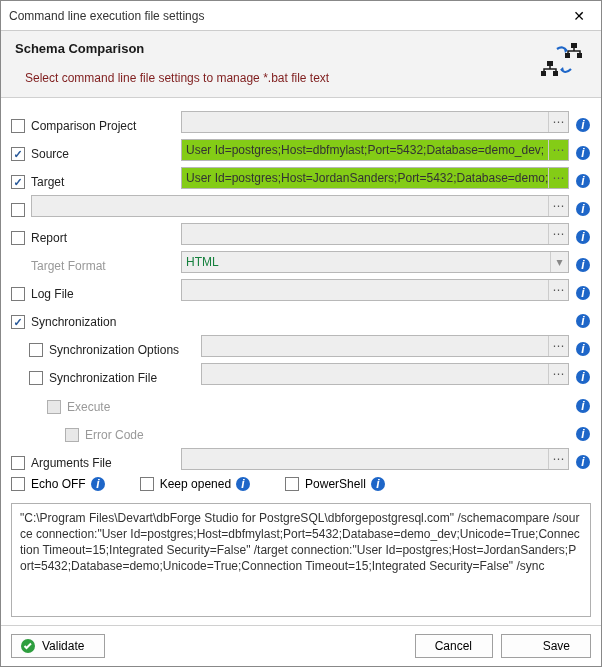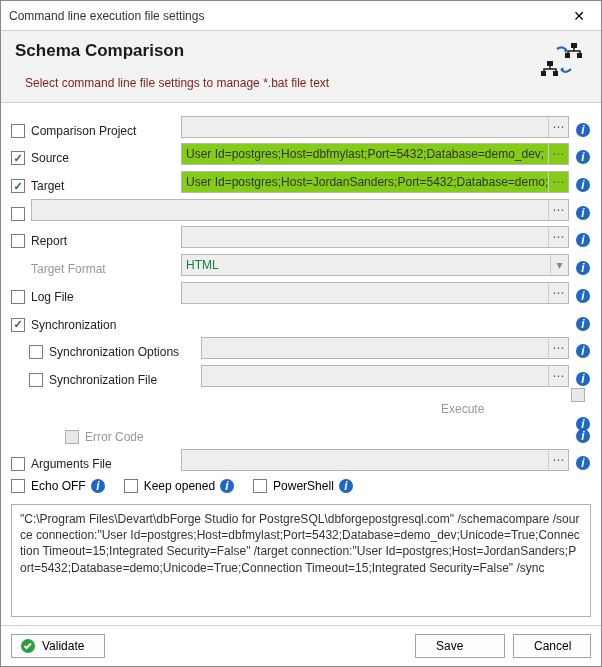--- a/index.html
+++ b/index.html
@@ -2,46 +2,46 @@
 <html><head>
 <meta charset="utf-8">
 <style>
 * { box-sizing: border-box; margin: 0; padding: 0; font-family: 'Segoe UI', Tahoma, sans-serif; font-size: 12px; }
 body { background: #fff; width: 602px; height: 667px; border: 1px solid #888; display: flex; flex-direction: column; }
 .titlebar { height: 30px; background: #fff; border-bottom: 1px solid #ccc; display: flex; align-items: center; padding: 0 8px; gap: 48px; }
 .titlebar .title { flex: 1; color: #333; }
 .titlebar .close { width: 28px; height: 28px; display: flex; align-items: center; justify-content: center; cursor: pointer; font-size: 14px; }
 .header { background: #f3f3f3; border-bottom: 1px solid #d0d0d0; padding: 10px 14px 12px 14px; display: flex; align-items: flex-start; }
 .header .hleft { flex: 1; }
-.header .hleft h2 { font-size: 17px; font-weight: 600; color: #1a1a1a; margin-bottom: 4px; }
+.header .hleft h2 { font-size: 13px; font-weight: 600; color: #1a1a1a; margin-bottom: 4px; }
 .header .hleft p { color: #7f1d1d; padding-left: 10px; margin-top: 15px; }
 .header .hicon { width: 48px; height: 38px; }
 .content { flex: 1; padding: 8px 10px; display: flex; flex-direction: column; gap: 1px; overflow: hidden;}
 .row { display: flex; align-items: flex-end; height: 28px; }
 .row.indent1 { padding-left: 18px; }
-.row.indent2 { padding-left: 36px; flex-direction: column; }
+.row.indent2 { padding-left: 36px; }
 .row.indent3 { padding-left: 54px; }
 .chk { width: 14px; height: 14px; border: 1px solid #7a7a7a; background: #fff; display: inline-flex; align-items: center; justify-content: center; margin-right: 6px; cursor: pointer; flex: 0 0 14px; }
 .chk.disabled { background: #e8e8e8; border-color:#b0b0b0; }
 .chk.checked::after { content: '✓'; color: #2a5a9a; font-size: 11px; font-weight: bold; line-height: 1; }
 .lbl { width: 150px; color: #222; flex: 0 0 auto; }
 .lbl.disabled { color: #999; }
 .field { flex: 1; height: 22px; border: 1px solid #b8b8b8; background: #84cc16; padding: 0 4px; color: #333; display: flex; align-items: center; overflow: hidden; white-space: nowrap; }
 .field.disabled { background: #eee; }
 .field.withbtn { padding-right: 0; }
 .field .fval { flex: 1; overflow: hidden; }
 .dots { width: 20px; height: 20px; border-left: 1px solid #ccc; display: flex; align-items: center; justify-content: center; color: #555; cursor: pointer;}
 .drop { width: 18px; height: 20px; border-left: 1px solid #ccc; display: flex; align-items: center; justify-content: center; color: #888;}
 .info { width: 16px; height: 16px; margin-left: 6px; flex: 0 0 16px; }
 .info svg { display:block; }
-.optrow { display: flex; align-items: center; height: 28px; padding-left:0px; gap: 4px;}
+.optrow { display: flex; align-items: center; height: 28px; padding-left:0px; gap: 20px;}
 .optrow .grp { display: flex; align-items: center; margin-right: 14px;}
 .cmdblock { margin-top: 4px; border: 1px solid #b0b0b0; background: #fff; padding: 6px 8px; color: #333; height: 118px; overflow: auto; line-height: 1.35; word-break: break-all; }
 .footer { border-top: 1px solid #d0d0d0; padding: 8px 10px; display: flex; align-items: center; gap: 8px; }
-.btn { height: 24px; border: 1px solid #a0a0a0; background: #fdfdfd; padding: 0 20px; cursor: pointer; display:flex; align-items:center; justify-content:flex-start; }
+.btn { height: 24px; border: 1px solid #a0a0a0; background: #fdfdfd; padding: 0 20px; cursor: pointer; display:flex; align-items:center; justify-content:flex-end; }
 .btn.validate { padding-left: 8px; gap: 6px; }
 .btn.validate .vicon { width: 16px; height: 16px; }
 .spacer { flex: 1; }
 </style>
 </head>
 <body>
 
 <div class="titlebar">
   <span class="title">Command line execution file settings</span>
   <div class="close">✕</div>
@@ -295,19 +295,19 @@
 
 <div class="footer">
   <div class="btn validate">
     <span class="vicon"><svg width="16" height="16">
           <circle cx="8" cy="8" r="7" fill="#2e9e3f"></circle>
           <path d="M4.5 8 l2 2 l4.5 -4.5" stroke="#fff" stroke-width="2" fill="none"></path>
         </svg></span>
     <span>Validate</span>
   </div>
   <div class="spacer"></div>
+  <div class="btn" style="width:78px">
+      <span>Cancel</span>
+    </div>
   <div class="btn" style="width:90px">
       <span>Save</span>
     </div>
-  <div class="btn" style="width:78px">
-      <span>Cancel</span>
-    </div>
 </div>
 
 </body></html>

